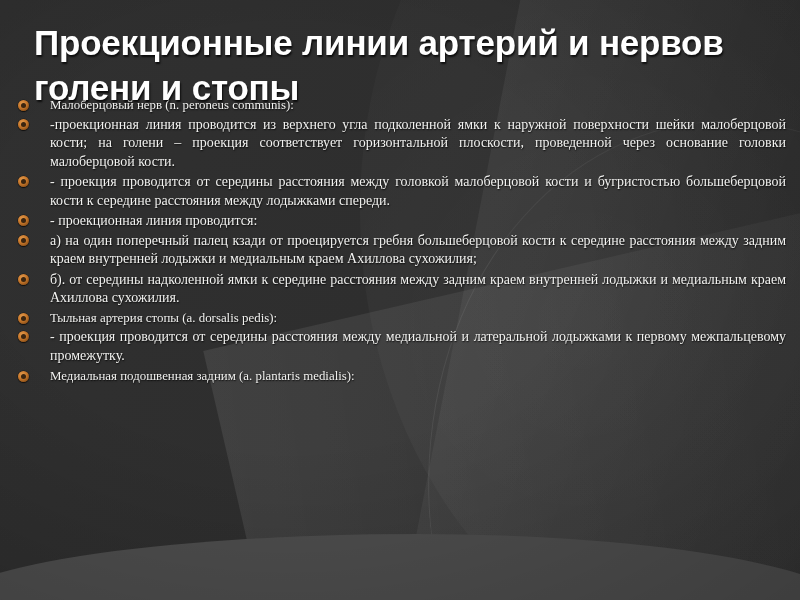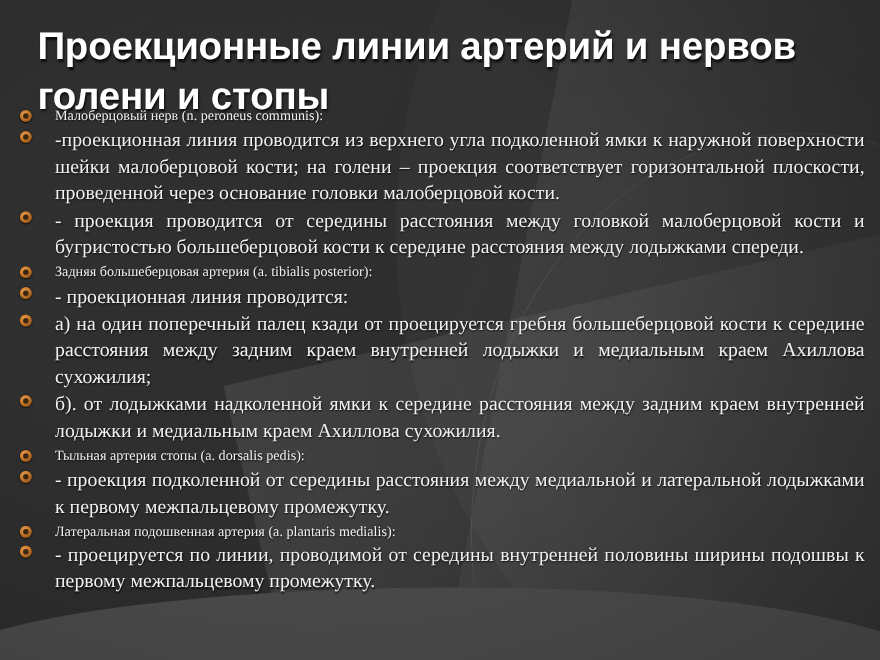--- a/index.html
+++ b/index.html
@@ -112,21 +112,21 @@
     list-style: none;
     margin: 0;
     padding: 0;
   }
 
   li.bullet-item {
     position: relative;
     padding-left: 36px;
     margin: 0 0 1.5px 0;
     color: #f2f2f0;
-    font-size: 18px;
+    font-size: 14px;
     line-height: 1.33;
     text-shadow: 0.5px 1px 1.5px rgba(0,0,0,0.85);
   }
 
   li.bullet-item.head {
     font-weight: normal;
     font-size: 12.9px;
     margin-top: 2px;
   }
 
@@ -182,48 +182,40 @@
           <p>Малоберцовый нерв (n. peroneus communis):</p>
         </li>
         <li class="bullet-item justify">
           <span class="marker"></span>
           <p>-проекционная линия проводится из верхнего угла подколенной ямки к наружной поверхности шейки малоберцовой кости; на голени – проекция соответствует горизонтальной плоскости, проведенной через основание головки малоберцовой кости.</p>
         </li>
         <li class="bullet-item justify">
           <span class="marker"></span>
           <p>- проекция проводится от середины расстояния между головкой малоберцовой кости и бугристостью большеберцовой кости к середине расстояния между лодыжками спереди.</p>
         </li>
+        <li class="bullet-item justify">
+          <span class="marker"></span>
+          <p>- проекционная линия проводится:</p>
+        </li>
+        <li class="bullet-item justify">
+          <span class="marker"></span>
+          <p>а) на один поперечный палец кзади от проецируется гребня большеберцовой кости к середине расстояния между задним краем внутренней лодыжки и медиальным    краем    Ахиллова сухожилия;</p>
+        </li>
+        <li class="bullet-item justify">
+          <span class="marker"></span>
+          <p>б).  от   середины надколенной   ямки   к   середине расстояния между задним краем внутренней лодыжки и медиальным краем Ахиллова сухожилия.</p>
+        </li>
         <li class="bullet-item head">
           <span class="marker"></span>
-          <p>Задняя большеберцовая артерия (a. tibialis posterior):</p>
-        </li>
-        <li class="bullet-item justify">
-          <span class="marker"></span>
-          <p>- проекционная линия проводится:</p>
-        </li>
-        <li class="bullet-item justify">
-          <span class="marker"></span>
-          <p>а) на один поперечный палец кзади от проецируется гребня большеберцовой кости к середине расстояния между задним краем внутренней лодыжки и медиальным    краем    Ахиллова сухожилия;</p>
-        </li>
-        <li class="bullet-item justify">
-          <span class="marker"></span>
-          <p>б).  от   лодыжками надколенной   ямки   к   середине расстояния между задним краем внутренней лодыжки и медиальным краем Ахиллова сухожилия.</p>
+          <p>Тыльная артерия стопы (a. dorsalis pedis):</p>
+        </li>
+        <li class="bullet-item justify">
+          <span class="marker"></span>
+          <p>- проекция проводится от середины расстояния между медиальной  и латеральной лодыжками к первому межпальцевому промежутку.</p>
         </li>
         <li class="bullet-item head">
           <span class="marker"></span>
-          <p>Тыльная артерия стопы (a. dorsalis pedis):</p>
-        </li>
-        <li class="bullet-item justify">
-          <span class="marker"></span>
-          <p>- проекция подколенной от середины расстояния между медиальной  и латеральной лодыжками к первому межпальцевому промежутку.</p>
-        </li>
-        <li class="bullet-item head">
-          <span class="marker"></span>
-          <p>Латеральная подошвенная артерия (a. plantaris medialis):</p>
-        </li>
-        <li class="bullet-item justify">
-          <span class="marker"></span>
-          <p>- проецируется по линии, проводимой от середины внутренней половины ширины   подошвы к   первому межпальцевому промежутку.</p>
+          <p>Медиальная подошвенная задним (a. plantaris medialis):</p>
         </li>
       </ul>
   </div>
 
 </div>
 
 </body></html>

